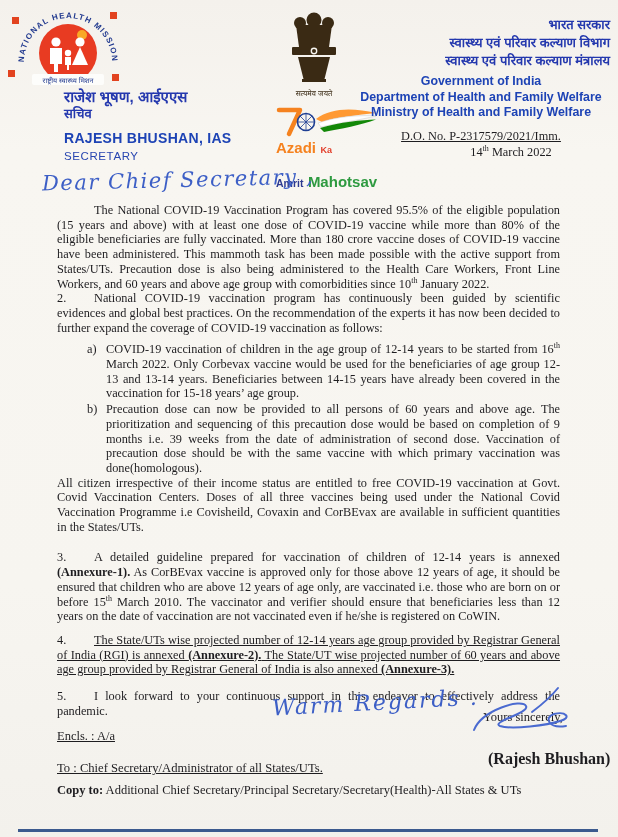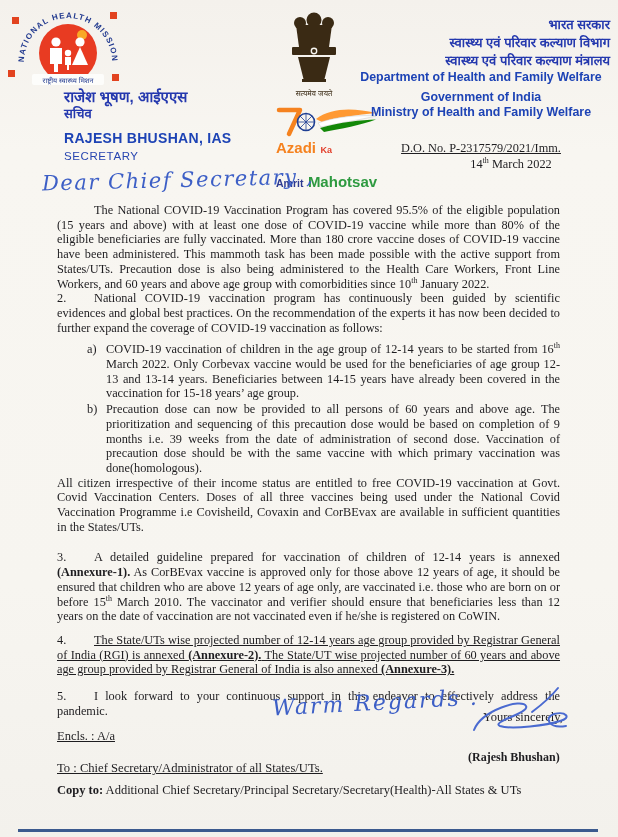--- a/index.html
+++ b/index.html
@@ -24,21 +24,21 @@
   .azadi-l1 { margin-top:-2px; line-height:1; white-space:nowrap; font-family:"Liberation Sans",sans-serif; }
   .azadi-a { font-weight:bold; font-size:15px; color:#f5821f; }
   .azadi-k { font-weight:bold; font-size:9px; color:#e23e2b; }
   .azadi-l2 { line-height:1; margin-top:18px; white-space:nowrap; font-family:"Liberation Sans",sans-serif; }
   .azadi-am { font-weight:bold; font-size:10.5px; color:#2b3990; }
   .azadi-mh { font-weight:bold; font-size:15px; color:#2e9a40; }
   
   .ministry { position:absolute; left:352px; top:16px; width:258px; text-align:center; }
   .min-hi { font-family:"Liberation Sans","DejaVu Sans",sans-serif; font-weight:bold; font-size:13px; color:#2438ae; line-height:18px;text-align:right; }
   .min-en { font-family:"Liberation Sans",sans-serif; font-weight:bold; font-size:12.4px; color:#1d43b5; line-height:15.5px; }
-  .ref-block { margin-top:20px; font-size:12.3px; color:#1e1d20; }
+  .ref-block { margin-top:8px; font-size:12.3px; color:#1e1d20; }
   .ref-no { text-decoration:underline; }
   .ref-date { margin-top:1px; padding-left:60px; }
   sup { font-size:8px; vertical-align:super; line-height:0; }
   
   .hand { font-family:"DejaVu Serif",serif; font-style:italic; color:#3d5fc6; }
   .salutation { position:absolute; left:42px; top:168px; font-size:21px; letter-spacing:1.5px; transform:rotate(-1.5deg); }
   .warm-regards { position:absolute; left:272px; top:690px; font-size:22px; letter-spacing:2px; transform:rotate(-3deg); }
   
   .body-text { position:absolute; left:57px; top:203px; width:503px; font-size:12.3px; line-height:14.7px; text-align:justify; }
   .p1 { text-indent:37px; }
@@ -49,21 +49,21 @@
   .list-label { width:19px; flex:none; }
   .list-body { flex:1; text-align:justify; }
   .p-free { margin-top:0; }
   .p3 { margin-top:16px; }
   .p4 { margin-top:9px;text-decoration:underline; }
   .p5 { margin-top:12px; }
   .b { font-weight:bold; }
   
   .yours { position:absolute; left:483px; top:710px; font-size:12.5px; }
   .signature { position:absolute; left:462px; top:684px; }
-  .signatory { position:absolute; left:468px; top:750px; font-size:12px; font-weight:bold; }
+  .signatory { position:absolute; left:488px; top:750px; font-size:16px; font-weight:bold; }
   .encls { position:absolute; left:57px; top:729px; font-size:12.5px; text-decoration:underline; }
   .to-line { position:absolute; left:57px; top:761px; font-size:12.6px; font-weight:normal; text-decoration:underline; }
   .copy-line { position:absolute; left:57px; top:783px; font-size:12.5px; }
   .footer-rule { position:absolute; left:18px; right:20px; top:829px; height:2.5px; background:#3c5a8e; }
 </style>
 </head>
 <body>
 
 <div class="page">
 
@@ -139,22 +139,22 @@
     <div class="azadi-l2">
       <span class="azadi-am">Amrit</span>
       <span class="azadi-mh">Mahotsav</span>
     </div>
   </div>
 
   <div class="ministry">
     <div class="min-hi">भारत सरकार</div>
     <div class="min-hi">स्वास्थ्य एवं परिवार कल्याण विभाग</div>
     <div class="min-hi">स्वास्थ्य एवं परिवार कल्याण मंत्रालय</div>
+    <div class="min-en" style="margin-top:4px;">Government of India</div>
     <div class="min-en">Department of Health and Family Welfare</div>
-    <div class="min-en" style="margin-top:4px;">Government of India</div>
     <div class="min-en">Ministry of Health and Family Welfare</div>
     <div class="ref-block">
       <span class="ref-no">D.O. No. P-2317579/2021/Imm.</span>
       <div class="ref-date"><span>14</span><sup>th</sup><span> March 2022</span></div>
     </div>
   </div>
 
   <div class="hand salutation">Dear Chief Secretary ,</div>
 
   <div class="body-text">

